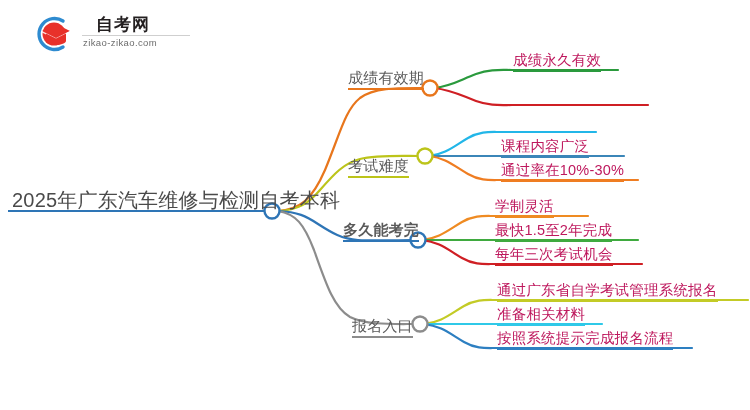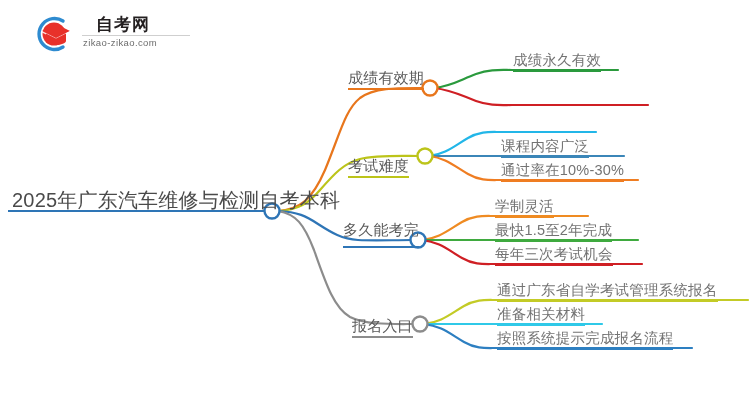--- a/index.html
+++ b/index.html
@@ -39,21 +39,21 @@
   .root-label {
     font-size: 20px;
     color: #4a4a4a;
   }
   .branch-label {
     font-size: 15px;
     color: #5a5a5a;
   }
   .leaf-label {
     font-size: 14.5px;
-    color: #737373;
+    color: #be185d;
   }
   
   .logo-wrap {
     position: absolute;
     left: 32px;
     top: 12px;
     width: 160px;
     height: 44px;
   }
   .logo-mark {
@@ -149,21 +149,21 @@
     <circle id="n-b0" cx="430" cy="88" r="7.5" fill="#ffffff" stroke-width="2.4" stroke="#e8761c"></circle>
     <circle id="n-b1" cx="425" cy="156" r="7.5" fill="#ffffff" stroke-width="2.4" stroke="#bcc41a"></circle>
     <circle id="n-b2" cx="418" cy="240" r="7.5" fill="#ffffff" stroke-width="2.4" stroke="#2e75b6"></circle>
     <circle id="n-b3" cx="420" cy="324" r="7.5" fill="#ffffff" stroke-width="2.4" stroke="#8c8c8c"></circle>
   </svg>
 
   <div class="node-label root-label" style="left:12px; top:191px;">2025年广东汽车维修与检测自考本科</div>
 
   <div class="node-label branch-label" style="left: 348px; top: 69px; border-bottom: 2px solid rgb(232, 118, 28); padding-bottom: 1px;">成绩有效期</div>
   <div class="node-label branch-label" style="left: 348px; top: 137px; border-bottom: 2px solid rgb(188, 196, 26); padding-bottom: 1px; margin-top: 20px;">考试难度</div>
-  <div class="node-label branch-label" style="left: 343px; top: 221px; border-bottom: 2px solid rgb(46, 117, 182); padding-bottom: 7px;">多久能考完</div>
+  <div class="node-label branch-label" style="left: 343px; top: 221px; border-bottom: 2px solid rgb(46, 117, 182); padding-bottom: 1px; font-weight: bold;">多久能考完</div>
   <div class="node-label branch-label" style="left: 352px; top: 305px; border-bottom: 2px solid rgb(140, 140, 140); padding-bottom: 1px; margin-top: 12px;">报名入口</div>
 
   <div class="node-label leaf-label" style="left: 513px; top: 51px; border-bottom: 2px solid rgb(42, 154, 61); padding-bottom: 1px;">成绩永久有效</div>
 
   <div class="node-label leaf-label" style="left: 501px; top: 137px; border-bottom: 2px solid rgb(59, 134, 184); padding-bottom: 1px;">课程内容广泛</div>
   <div class="node-label leaf-label" style="left: 501px; top: 161px; border-bottom: 2px solid rgb(239, 125, 34); padding-bottom: 1px;">通过率在10%-30%</div>
 
   <div class="node-label leaf-label" style="left: 495px; top: 197px; border-bottom: 2px solid rgb(239, 139, 34); padding-bottom: 1px;">学制灵活</div>
   <div class="node-label leaf-label" style="left: 495px; top: 221px; border-bottom: 2px solid rgb(63, 170, 63); padding-bottom: 1px;">最快1.5至2年完成</div>
   <div class="node-label leaf-label" style="left: 495px; top: 245px; border-bottom: 2px solid rgb(207, 31, 36); padding-bottom: 1px;">每年三次考试机会</div>

